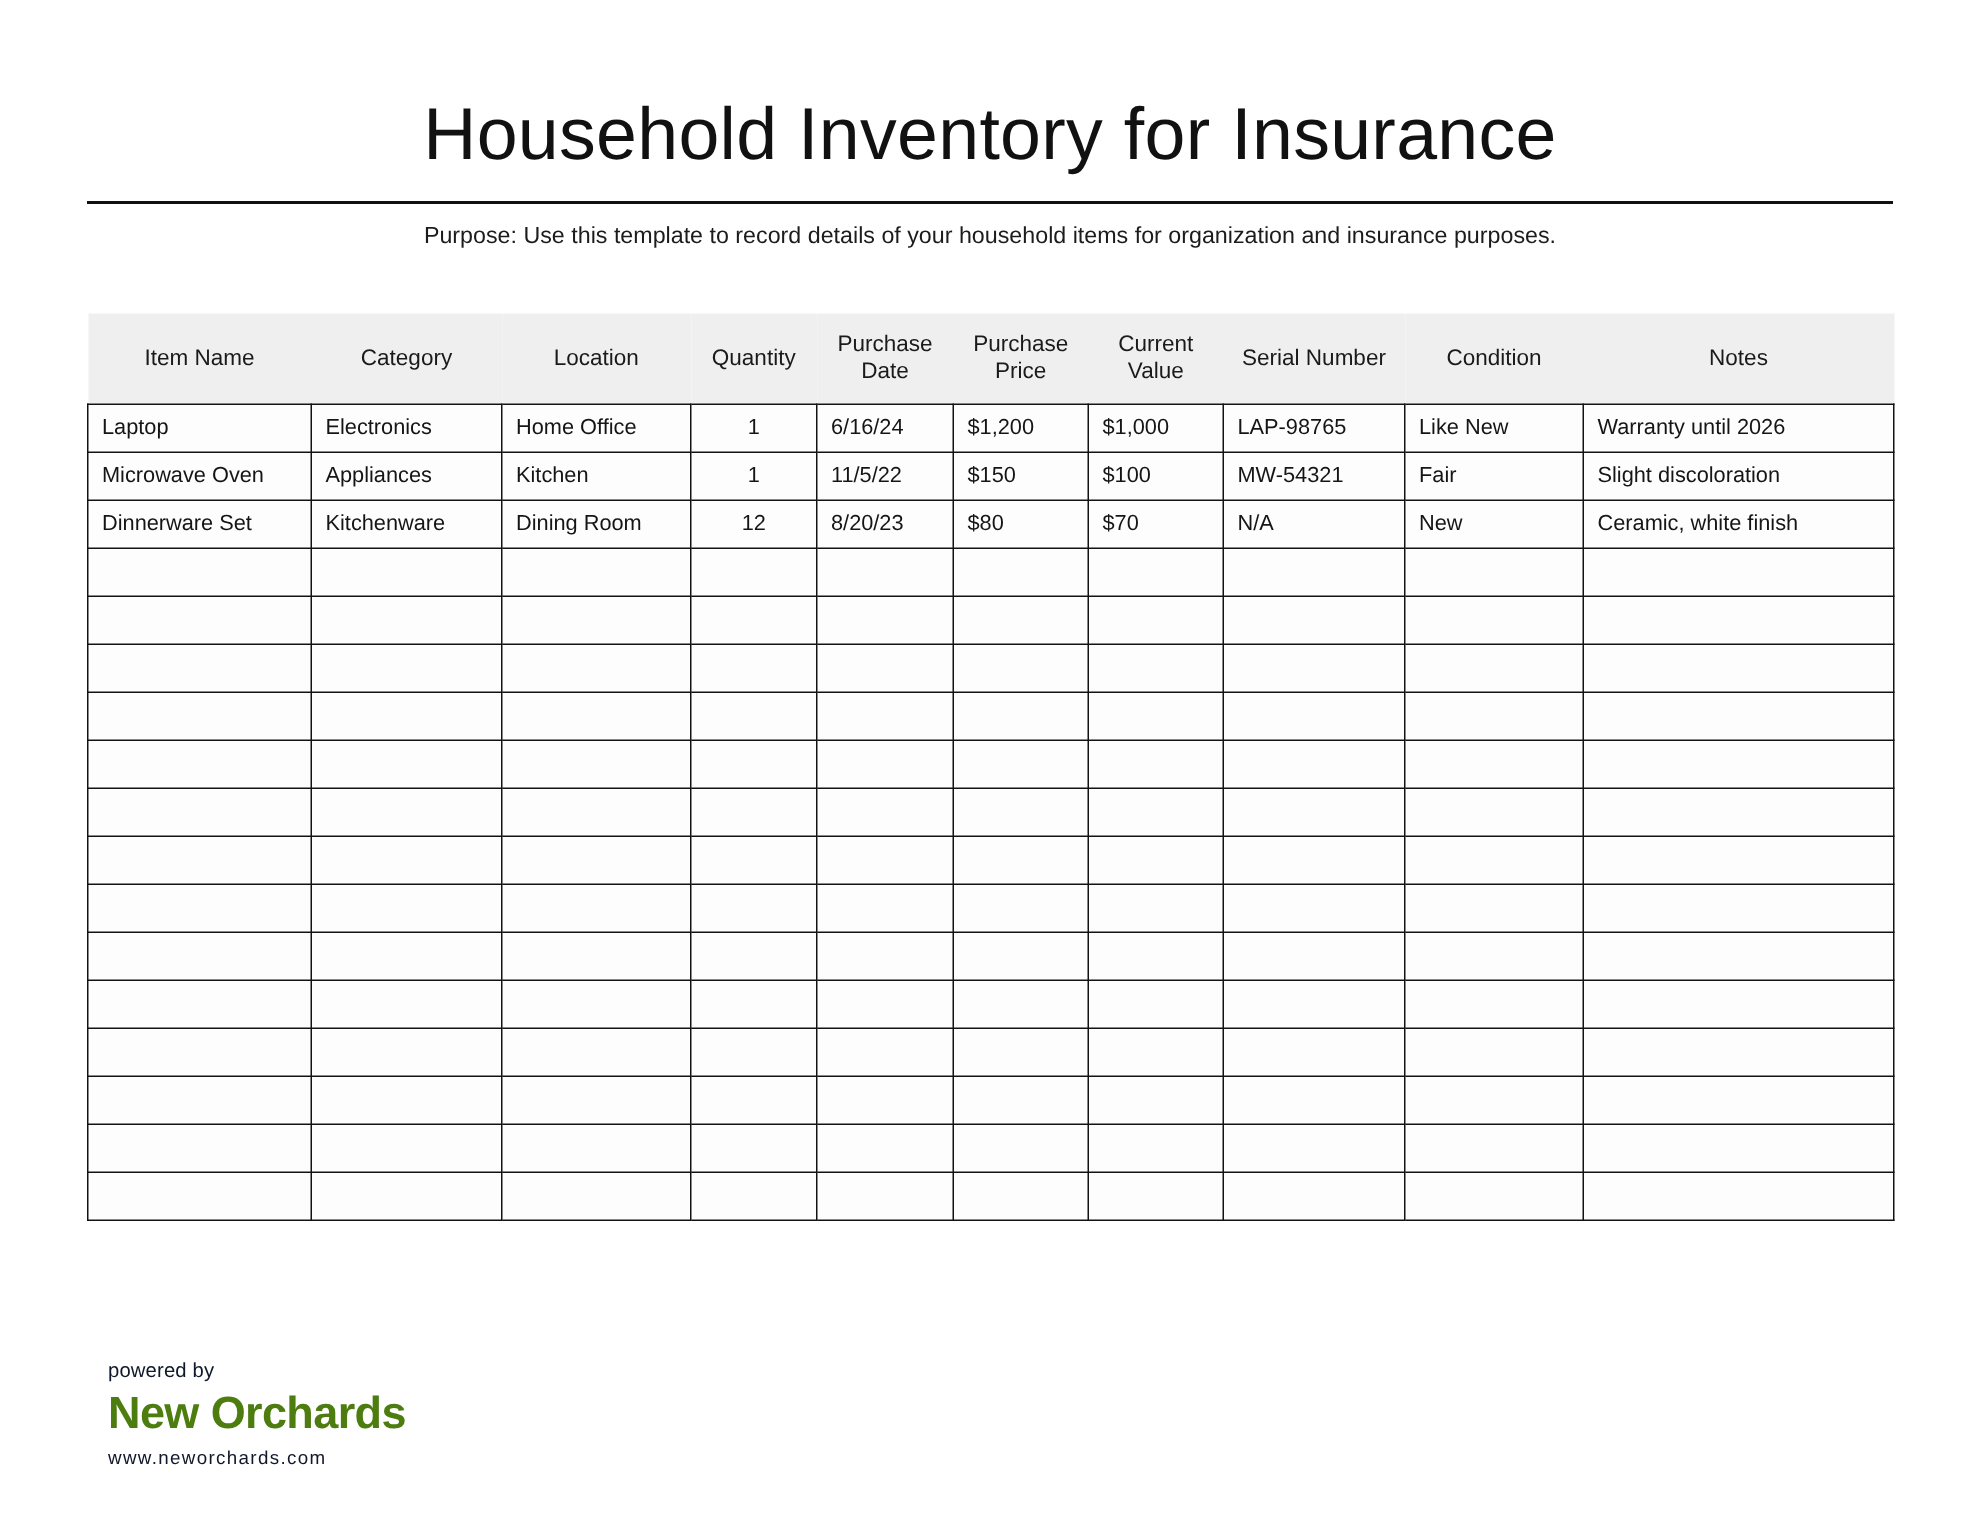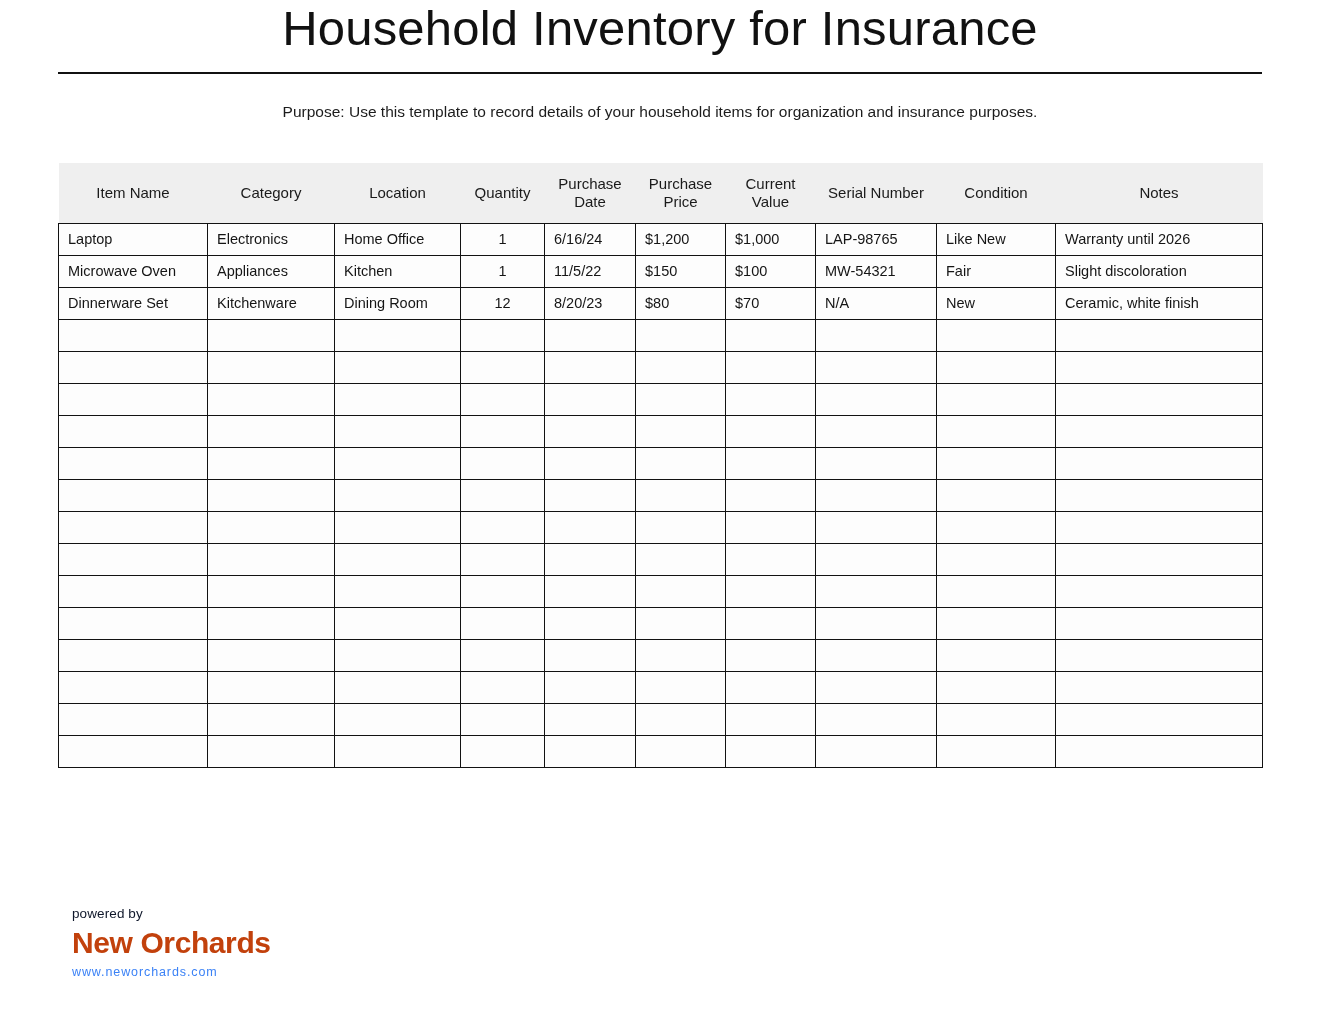--- a/index.html
+++ b/index.html
@@ -18,39 +18,40 @@
   .page {
     position: relative;
     width: 1320px;
     height: 1020px;
     box-sizing: border-box;
   }
 
   
   .title {
     margin: 0;
+    padding-top: 62px;
     text-align: center;
     font-family: "Liberation Sans", sans-serif;
     font-size: 49px;
     font-weight: 400;
     letter-spacing: 0.2px;
     color: #111111;
     line-height: 1.18;
   }
 
   .title-rule {
     width: 1204px;
     margin: 14px auto 0 auto;
     height: 0;
     border-top: 2px solid #111111;
   }
 
   .subtitle {
     margin: 0;
-    padding-top: 28px;
+    padding-top: 12px;
     text-align: center;
     font-size: 15.5px;
     font-weight: 400;
     color: #1c1c1c;
     line-height: 1.3;
   }
 
   
   .table-wrap {
     width: 1204px;
@@ -116,28 +117,28 @@
   .powered-by {
     font-size: 13.5px;
     color: #0f172a;
     letter-spacing: 0.1px;
     line-height: 1.2;
     margin: 0;
   }
   .brand {
     font-size: 30px;
     font-weight: 700;
-    color: #c2410c;
+    color: #4d7c0f;
     letter-spacing: -0.4px;
     line-height: 1.18;
     margin: 3px 0 0 0;
   }
   .brand-url {
     font-size: 12.5px;
-    color: #3b82f6;
+    color: #0f172a;
     letter-spacing: 0.9px;
     line-height: 1.2;
     margin: 4px 0 0 0;
   }
 </style>
 </head>
 <body>
 
 <div class="page">
 

